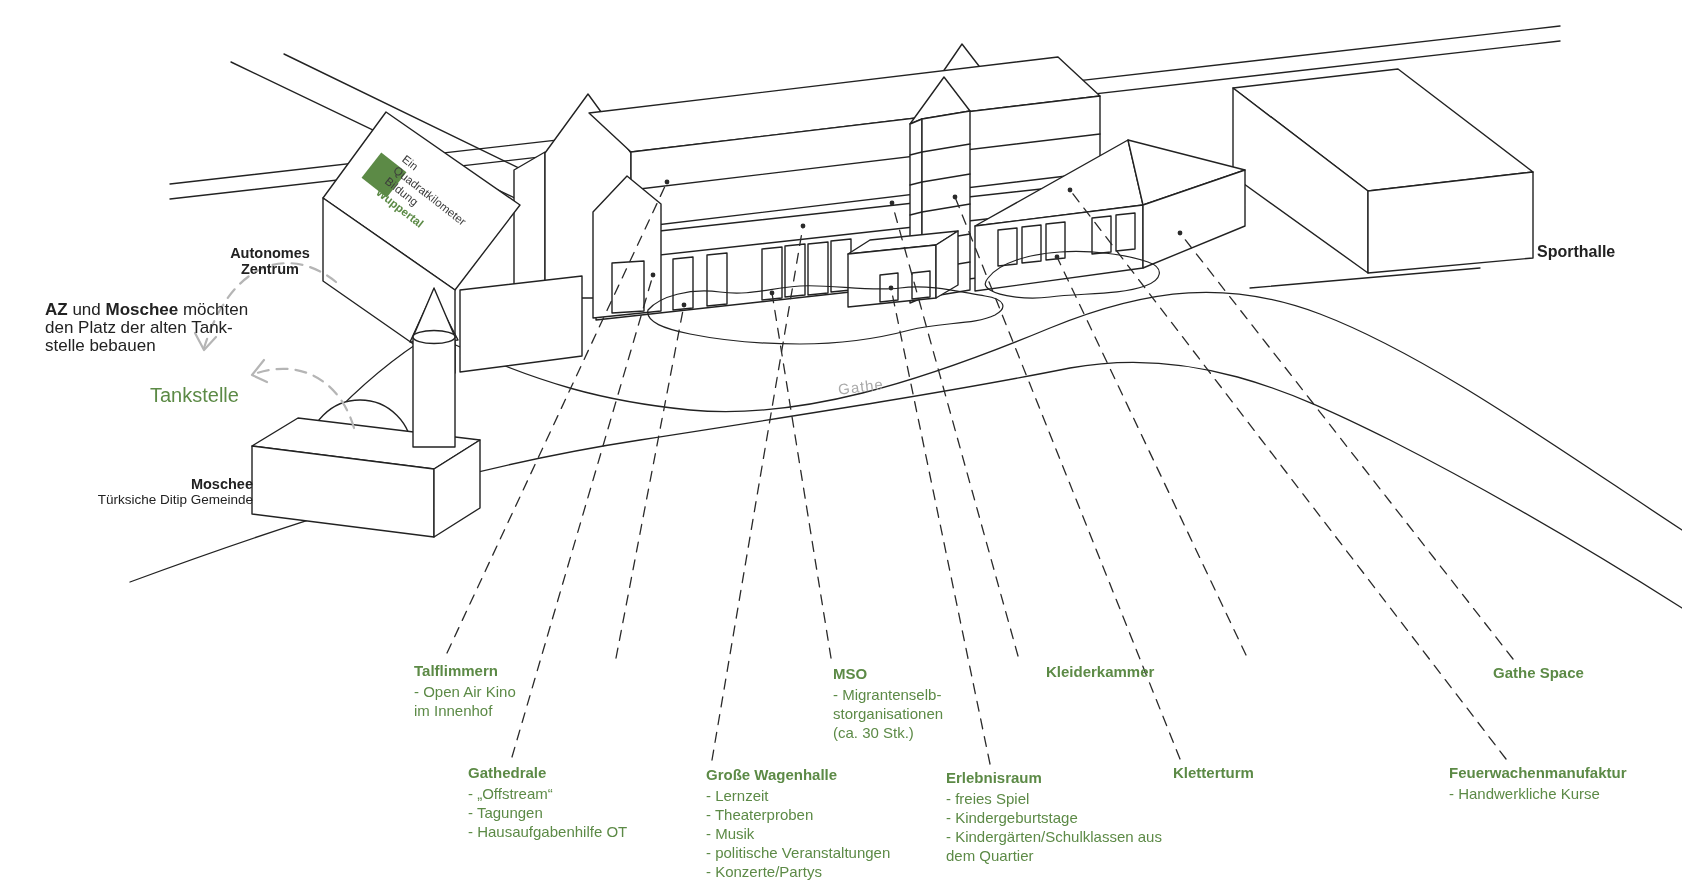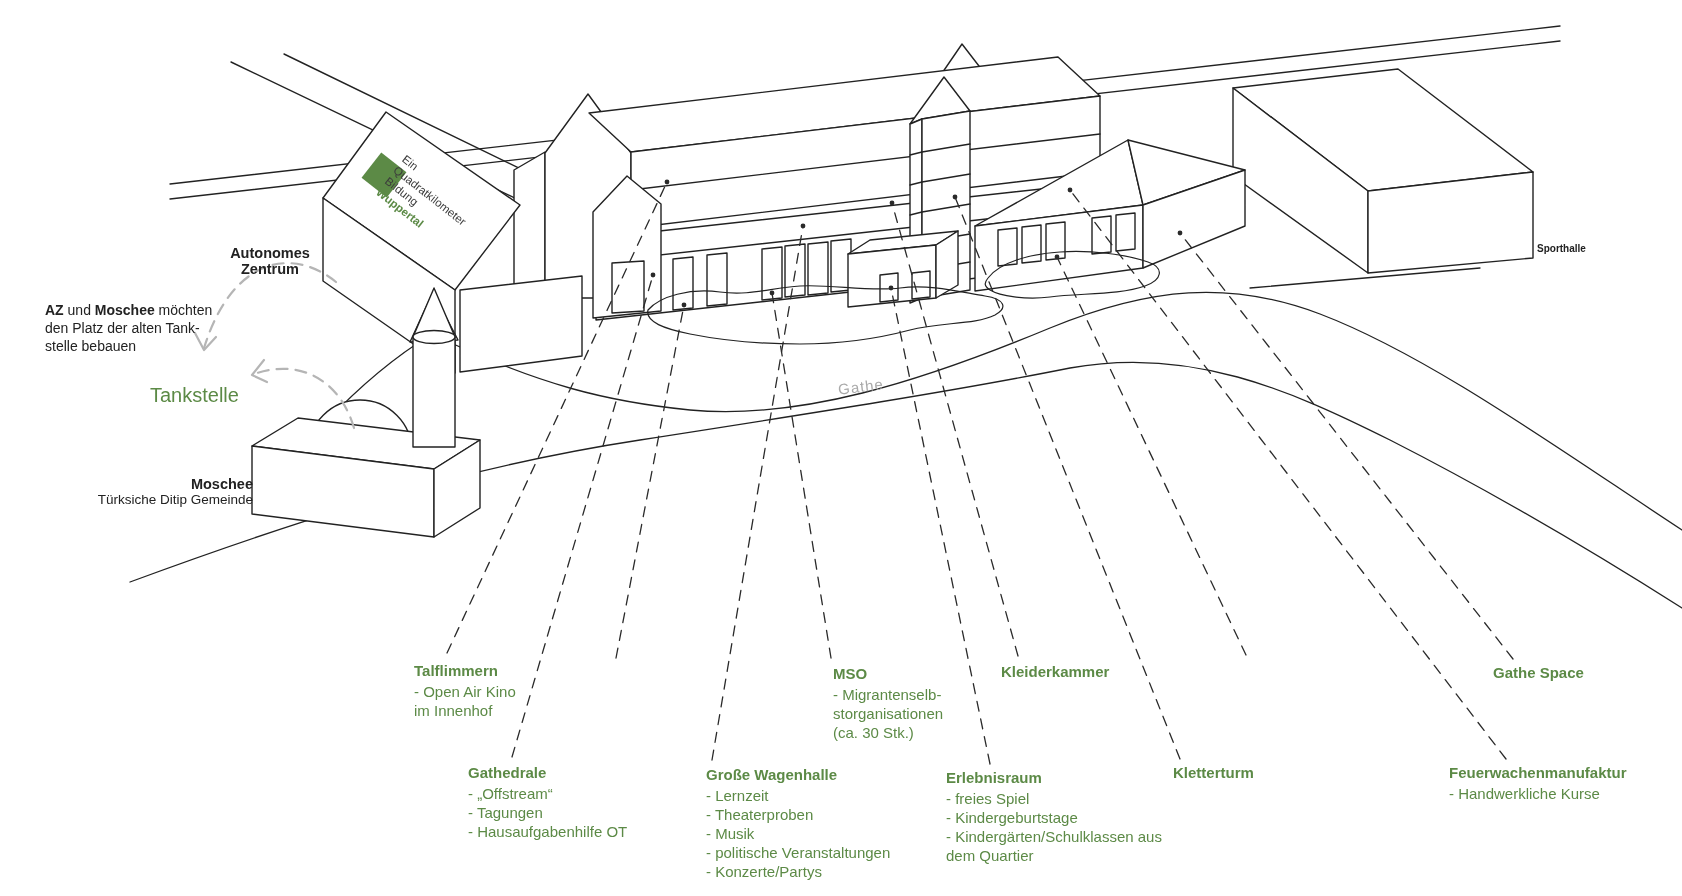--- a/index.html
+++ b/index.html
@@ -8,25 +8,25 @@
     --arrow-gray:#b5b5b5;
     --street-gray:#a9a9a9;
   }
   html,body{margin:0;padding:0;background:#ffffff;}
   .stage{position:relative;width:1682px;height:896px;background:#fff;overflow:hidden;
          font-family:"Liberation Sans", sans-serif;color:var(--ink);}
   .stage svg{position:absolute;left:0;top:0;}
   .lbl{position:absolute;white-space:nowrap;}
   .bold{font-weight:bold;}
   .az-label{font-size:14.5px;font-weight:bold;line-height:16px;text-align:center;width:100px;}
-  .note{font-size:14px;line-height:18px;width:200px;}
+  .note{font-size:17px;line-height:18px;width:200px;}
   .tank{font-size:20px;color:var(--green);}
   .mosque-label{text-align:right;width:200px;font-size:13.5px;line-height:16px;}
   .mosque-label .t{font-weight:bold;font-size:14.5px;}
-  .sport{font-size:10px;font-weight:bold;}
+  .sport{font-size:16px;font-weight:bold;}
   .street{font-size:15px;color:var(--street-gray);transform:rotate(-7deg);letter-spacing:1px;}
   .roof-text{font-size:11.5px;line-height:14px;color:#3c3c3c;transform:rotate(38deg);
              transform-origin:left top;}
   .roof-text .wu{color:var(--green);font-weight:bold;}
   .ann{position:absolute;color:var(--green);font-size:15px;line-height:19px;margin-left:16px;}
   .ann .ann-title{font-weight:bold;margin-bottom:2px;}
 </style>
 </head>
 <body>
 
@@ -217,21 +217,21 @@
   </div>
 
 
   <div class="ann" style="left:817px;top:664px">
     <div class="ann-title">MSO</div>
     <div class="ann-item">- Migrantenselb-</div>
     <div class="ann-item">storganisationen</div>
     <div class="ann-item">(ca. 30 Stk.)</div>
   </div>
 
-  <div class="ann" style="left:985px;top:662px">
+  <div class="ann" style="left:1030px;top:662px">
     <div class="ann-title">Kleiderkammer</div>
   </div>
 
 
   <div class="ann" style="left:1477px;top:663px">
     <div class="ann-title">Gathe Space</div>
   </div>
 
   <div class="ann" style="left:452px;top:763px">
     <div class="ann-title">Gathedrale</div>

